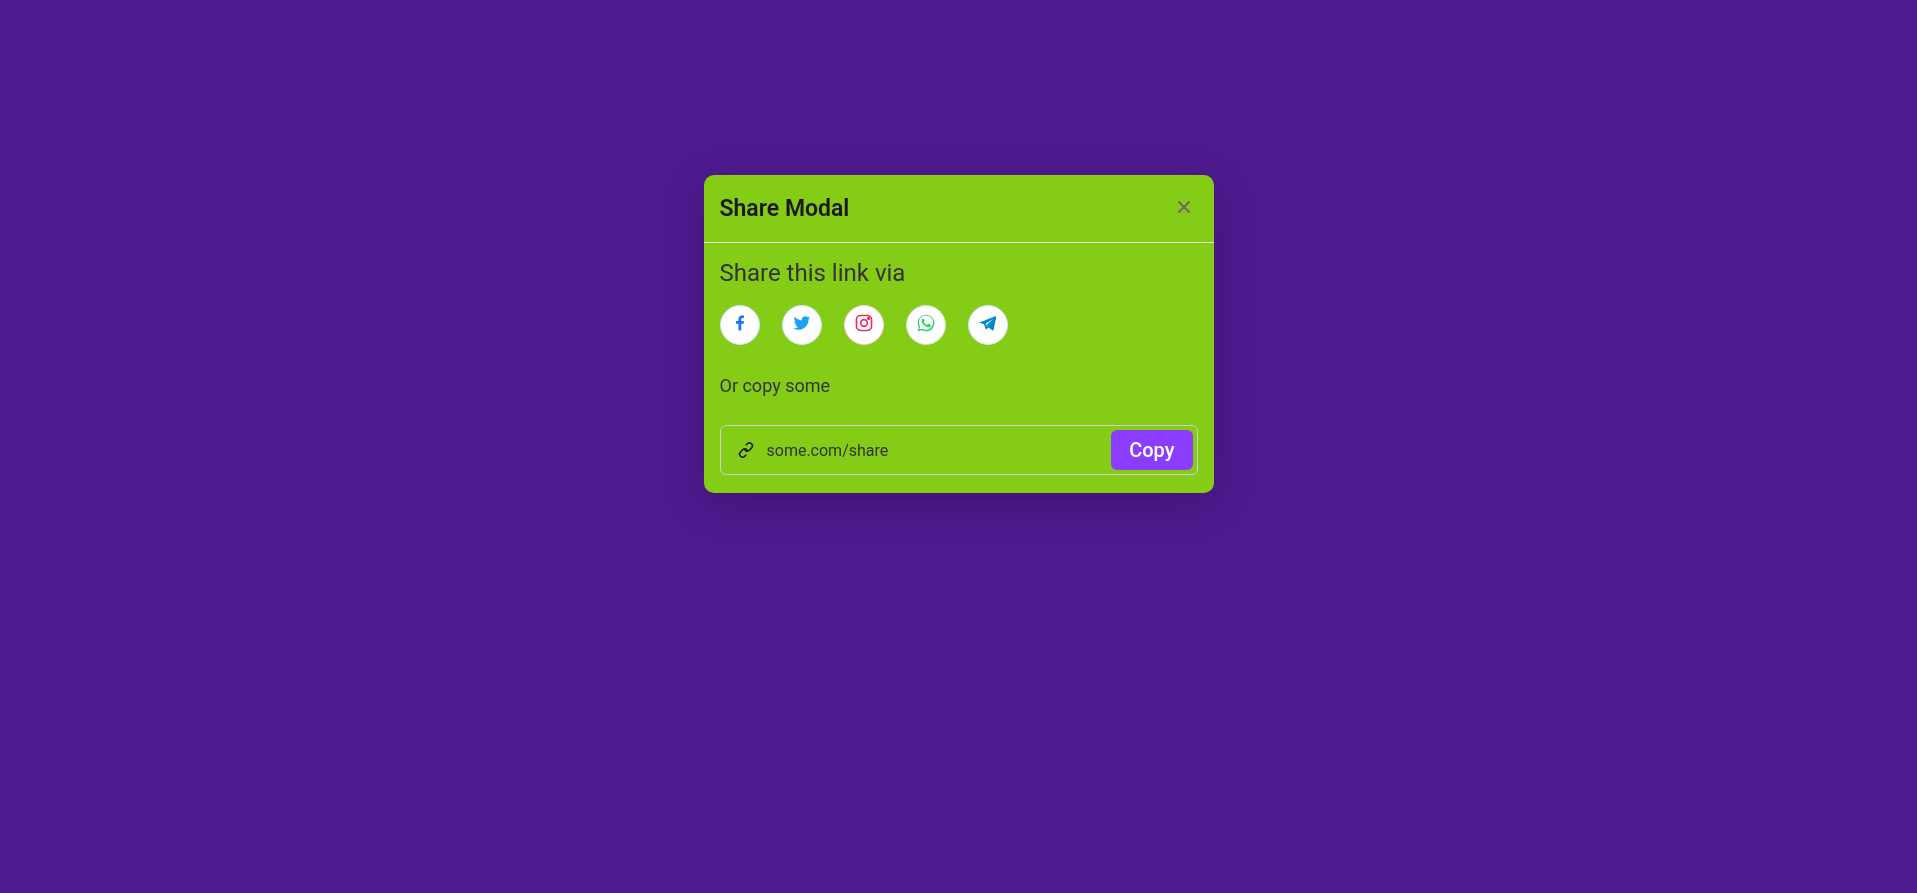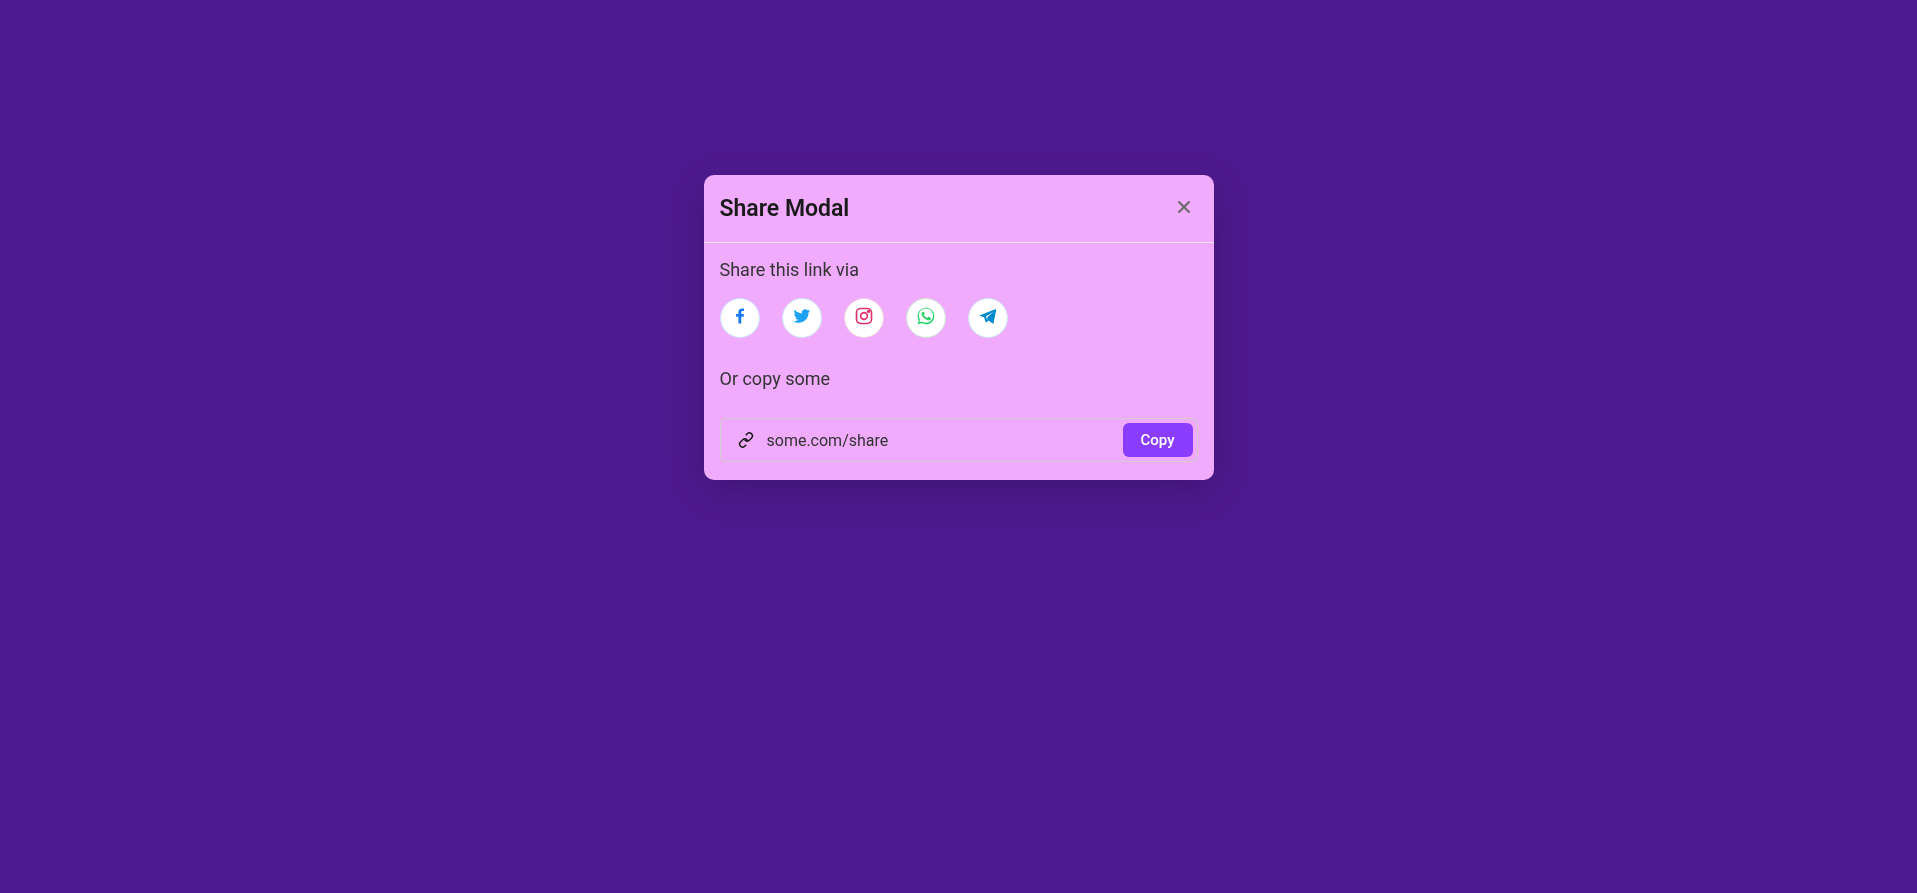--- a/index.html
+++ b/index.html
@@ -13,21 +13,21 @@
       width: 1917px;
       height: 893px;
       background-color: #4e1a8f;
       display: flex;
       justify-content: center;
       align-items: flex-start;
       padding-top: 175px;
     }
 
     .modal {
-      background: #f0abfc;
+      background: #84cc16;
       border-radius: 10px;
       width: 510px;
       box-shadow: 0 10px 40px rgba(0, 0, 0, 0.2);
     }
 
     .modal-header {
       display: flex;
       justify-content: space-between;
       align-items: center;
       padding: 18px 16px 18px 16px;
@@ -54,21 +54,21 @@
     .close-button svg {
       width: 20px;
       height: 20px;
     }
 
     .modal-body {
       padding: 16px 16px 18px 16px;
     }
 
     .share-label {
-      font-size: 18px;
+      font-size: 24px;
       color: #333;
       margin-bottom: 18px;
     }
 
     .social-icons {
       display: flex;
       gap: 22px;
       margin-bottom: 30px;
     }
 
@@ -144,21 +144,21 @@
       color: #333;
       background: transparent;
     }
 
     .copy-button {
       background-color: #8b3dff;
       color: #ffffff;
       border: none;
       border-radius: 6px;
       padding: 8px 18px;
-      font-size: 15px;
+      font-size: 20px;
       font-weight: 500;
       cursor: pointer;
     }
   </style>
 </head>
 <body>
 
 <div class="modal">
   <div class="modal-header">
     <h2 class="modal-title">Share Modal</h2>

